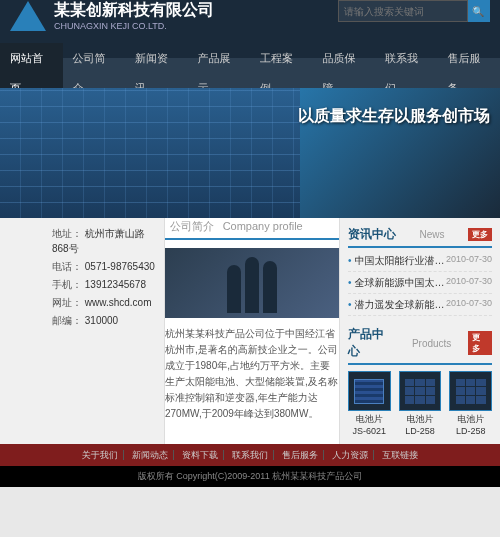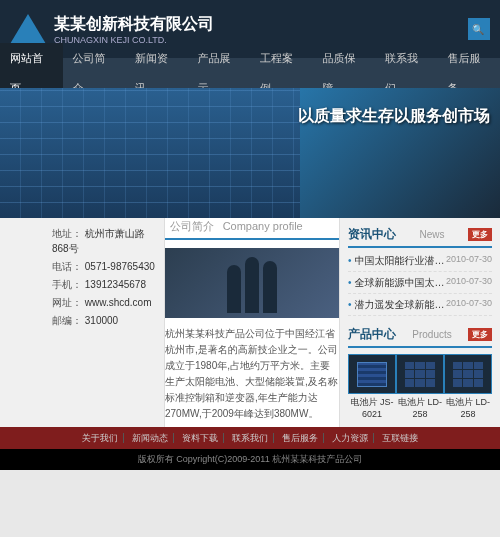--- a/index.html
+++ b/index.html
@@ -1,19 +1,19 @@
 <!DOCTYPE html>
 <html><head>
   <meta charset="utf-8">
   <style>
     * { margin: 0; padding: 0; box-sizing: border-box; }
     body { width: 500px; height: 537px; font-family: 'SimHei', Arial, sans-serif; font-size: 11px; color: #333; overflow: hidden; background: #e8e8e8; }
 
     
-    #header { background: #1a2a3a; height: 58px; display: flex; align-items: center; justify-content: space-between; padding: 0 10px; }
+    #header { background: #1a2a3a; height: 58px; display: flex; align-items: flex-start; justify-content: space-between; padding: 0 10px; }
     #logo-area { display: flex; align-items: center; gap: 8px; }
     #logo-triangle { width: 0; height: 0; border-left: 18px solid transparent; border-right: 18px solid transparent; border-bottom: 30px solid #2980b9; }
     #logo-text { color: white; }
     #logo-text .cn { font-size: 16px; font-weight: bold; display: block; }
     #logo-text .en { font-size: 9px; color: #aac; display: block; }
     #search-box { display: flex; align-items: center; }
     #search-input { width: 130px; height: 22px; font-size: 10px; padding: 2px 5px; border: 1px solid #555; background: #2a3a4a; color: #aaa; }
     #search-btn { width: 22px; height: 22px; background: #2980b9; border: none; color: white; cursor: pointer; font-size: 10px; }
 
     
@@ -46,30 +46,30 @@
     #company-img { width: 100%; height: 70px; background: linear-gradient(135deg, #2c3e50, #4a6080); margin-bottom: 8px; display: flex; align-items: center; justify-content: center; overflow: hidden; position: relative; }
     #people-silhouette { display: flex; align-items: flex-end; justify-content: center; gap: 4px; height: 60px; }
     .person { width: 14px; background: #1a2a3a; border-radius: 7px 7px 0 0; }
     .person:nth-child(1) { height: 48px; }
     .person:nth-child(2) { height: 56px; }
     .person:nth-child(3) { height: 52px; }
     #company-desc { font-size: 10px; color: #555; line-height: 1.6; }
 
     
     #right { width: 160px; padding: 8px; flex-shrink: 0; }
-    .section-title { font-size: 12px; font-weight: bold; color: #1a5276; border-bottom: 2px solid #2980b9; padding-bottom: 3px; margin-bottom: 6px; display: flex; justify-content: space-between; align-items: center; }
+    .section-title { font-size: 12px; font-weight: bold; color: #1a5276; border-bottom: 2px solid #2980b9; padding-bottom: 3px; margin-bottom: 6px; display: flex; justify-content: space-between; align-items: center; gap: 17px; }
     .section-title span.en { color: #999; font-size: 10px; font-weight: normal; }
     .news-item { display: flex; justify-content: space-between; margin-bottom: 4px; font-size: 10px; border-bottom: 1px dashed #ddd; padding-bottom: 3px; }
     .news-text { color: #333; flex: 1; overflow: hidden; white-space: nowrap; text-overflow: ellipsis; max-width: 100px; }
     .news-date { color: #999; font-size: 9px; flex-shrink: 0; }
     .news-text::before { content: '•'; color: #2980b9; margin-right: 3px; }
 
     
     #products-section { margin-top: 10px; }
-    #product-grid { display: flex; gap: 0; margin-top: 6px; }
+    #product-grid { display: flex; gap: 8px; margin-top: 6px; }
     .product-item { flex: 1; text-align: center; }
     .product-img { width: 100%; height: 40px; background: #1a2a3a; border: 1px solid #2980b9; display: flex; align-items: center; justify-content: center; }
     .product-img .solar-panel { width: 30px; height: 25px; background: 
       repeating-linear-gradient(0deg, #1a3a6a, #1a3a6a 3px, #2a5090 3px, #2a5090 6px); border: 1px solid #4a80c0; }
     .product-img .battery-grid { width: 30px; height: 25px; display: grid; grid-template-columns: repeat(3,1fr); gap: 1px; }
     .battery-cell { background: #2a4a7a; }
     .product-name { font-size: 9px; color: #333; margin-top: 2px; }
 
     
     #footer-nav { background: #7f1d1d; padding: 4px 0; text-align: center; }
@@ -84,20 +84,21 @@
 
 <div id="header">
   <div id="logo-area">
     <div id="logo-triangle"></div>
     <div id="logo-text">
       <span class="cn">某某创新科技有限公司</span>
       <span class="en">CHUNAGXIN KEJI CO.LTD.</span>
     </div>
   </div>
   <div id="search-box">
+    <input id="search-input" type="text" placeholder="请输入搜索关键词" style="">
     <button id="search-btn">🔍</button>
   </div>
 </div>
 
 <nav id="nav">
   <a href="#" class="active">网站首页</a>
   <a href="#">公司简介</a>
   <a href="#">新闻资讯</a>
   <a href="#">产品展示</a>
   <a href="#">工程案例</a>

